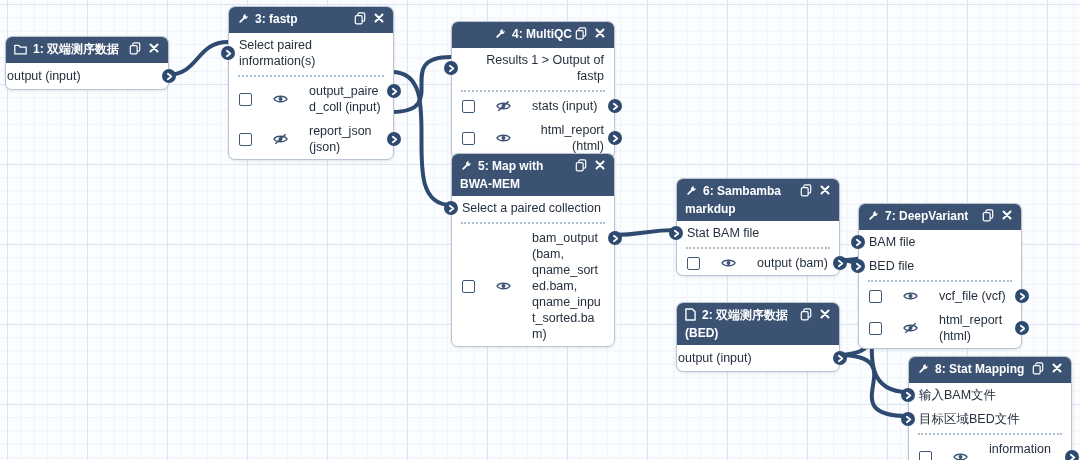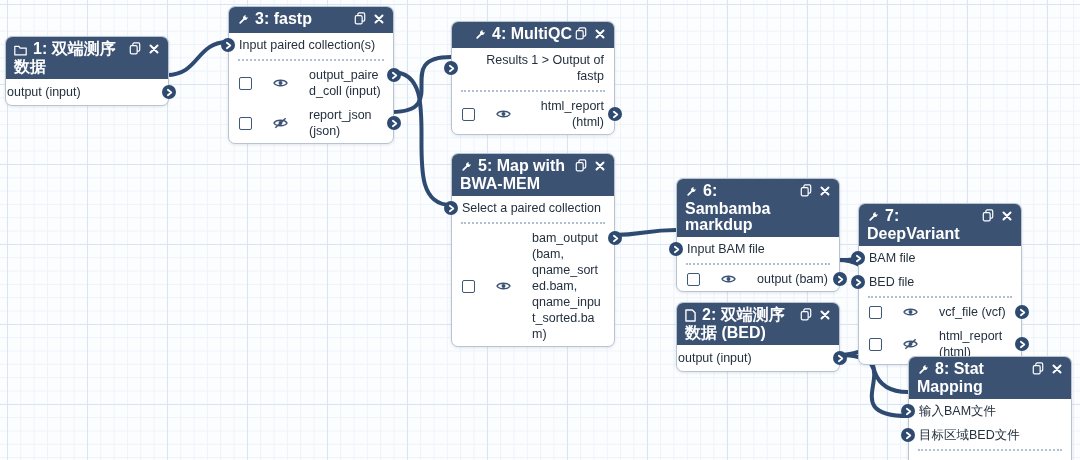--- a/index.html
+++ b/index.html
@@ -31,21 +31,21 @@
     border-radius:7px;
     box-shadow:0 1px 3px rgba(40,60,90,.12);
     font-size:12.5px;
     color:#24303e;
   }
   .hdr{
     position:relative;
     background:#3b5273;
     color:#ffffff;
     font-weight:bold;
-    font-size:16px;
+    font-size:12px;
     line-height:16px;
     padding:4px 42px 4px 8px;
     border-radius:6px 6px 0 0;
     cursor:move;
   }
   .hicon{display:inline-block;vertical-align:-2px;margin-right:6px;}
   .hact{position:absolute;top:5px;cursor:pointer;line-height:14px;}
   .hact.copy{right:27px;}
   .hact.close{right:9px;}
   .row{
@@ -135,21 +135,21 @@
       <span class="hact close"><svg width="10" height="10" viewBox="0 0 10 10">
             <path d="M1.5 1.5 L8.5 8.5 M8.5 1.5 L1.5 8.5" stroke="#fff" stroke-width="2" stroke-linecap="round"></path>
           </svg></span>
     </div>
     <div class="row">
       <span class="conn cin">
           <svg width="9" height="9" viewBox="0 0 10 10">
             <path d="M3.2 2 L7 5 L3.2 8" fill="none" stroke="#fff" stroke-width="2" stroke-linecap="round" stroke-linejoin="round"></path>
           </svg>
         </span>
-      <span class="lbl">Input paired collection(s)</span>
+      <span class="lbl">Select paired information(s)</span>
     </div>
     <div class="divider"></div>
     <div class="row flexr">
       <span class="cb"></span>
       <span class="eye">
           <svg width="15" height="12" viewBox="0 0 16 12">
             <path d="M1 6 C3.4 2 12.6 2 15 6 C12.6 10 3.4 10 1 6 Z" fill="none" stroke="#3b5273" stroke-width="1.5"></path>
             <circle cx="8" cy="6" r="2.1" fill="#3b5273"></circle>
           </svg>
         </span>
@@ -203,20 +203,36 @@
         </span>
       <span class="lbl">Results 1 &gt; Output of fastp</span>
     </div>
     <div class="divider"></div>
     <div class="row flexr">
       <span class="cb"></span>
       <span class="eye">
           <svg width="15" height="12" viewBox="0 0 16 12">
             <path d="M1 6 C3.4 2 12.6 2 15 6 C12.6 10 3.4 10 1 6 Z" fill="none" stroke="#3b5273" stroke-width="1.5"></path>
             <circle cx="8" cy="6" r="2.1" fill="#3b5273"></circle>
+            <path d="M2.5 11 L13.5 1" stroke="#3b5273" stroke-width="1.6"></path>
+          </svg>
+        </span>
+      <span class="lbl">stats (input)</span>
+      <span class="conn cout">
+          <svg width="9" height="9" viewBox="0 0 10 10">
+            <path d="M3.2 2 L7 5 L3.2 8" fill="none" stroke="#fff" stroke-width="2" stroke-linecap="round" stroke-linejoin="round"></path>
+          </svg>
+        </span>
+    </div>
+    <div class="row flexr">
+      <span class="cb"></span>
+      <span class="eye">
+          <svg width="15" height="12" viewBox="0 0 16 12">
+            <path d="M1 6 C3.4 2 12.6 2 15 6 C12.6 10 3.4 10 1 6 Z" fill="none" stroke="#3b5273" stroke-width="1.5"></path>
+            <circle cx="8" cy="6" r="2.1" fill="#3b5273"></circle>
           </svg>
         </span>
       <span class="lbl">html_report (html)</span>
       <span class="conn cout">
           <svg width="9" height="9" viewBox="0 0 10 10">
             <path d="M3.2 2 L7 5 L3.2 8" fill="none" stroke="#fff" stroke-width="2" stroke-linecap="round" stroke-linejoin="round"></path>
           </svg>
         </span>
     </div>
   </div>
@@ -280,21 +296,21 @@
       <span class="hact close"><svg width="10" height="10" viewBox="0 0 10 10">
             <path d="M1.5 1.5 L8.5 8.5 M8.5 1.5 L1.5 8.5" stroke="#fff" stroke-width="2" stroke-linecap="round"></path>
           </svg></span>
     </div>
     <div class="row">
       <span class="conn cin">
           <svg width="9" height="9" viewBox="0 0 10 10">
             <path d="M3.2 2 L7 5 L3.2 8" fill="none" stroke="#fff" stroke-width="2" stroke-linecap="round" stroke-linejoin="round"></path>
           </svg>
         </span>
-      <span class="lbl">Input BAM file</span>
+      <span class="lbl">Stat BAM file</span>
     </div>
     <div class="divider"></div>
     <div class="row flexr">
       <span class="cb"></span>
       <span class="eye">
           <svg width="15" height="12" viewBox="0 0 16 12">
             <path d="M1 6 C3.4 2 12.6 2 15 6 C12.6 10 3.4 10 1 6 Z" fill="none" stroke="#3b5273" stroke-width="1.5"></path>
             <circle cx="8" cy="6" r="2.1" fill="#3b5273"></circle>
           </svg>
         </span>

